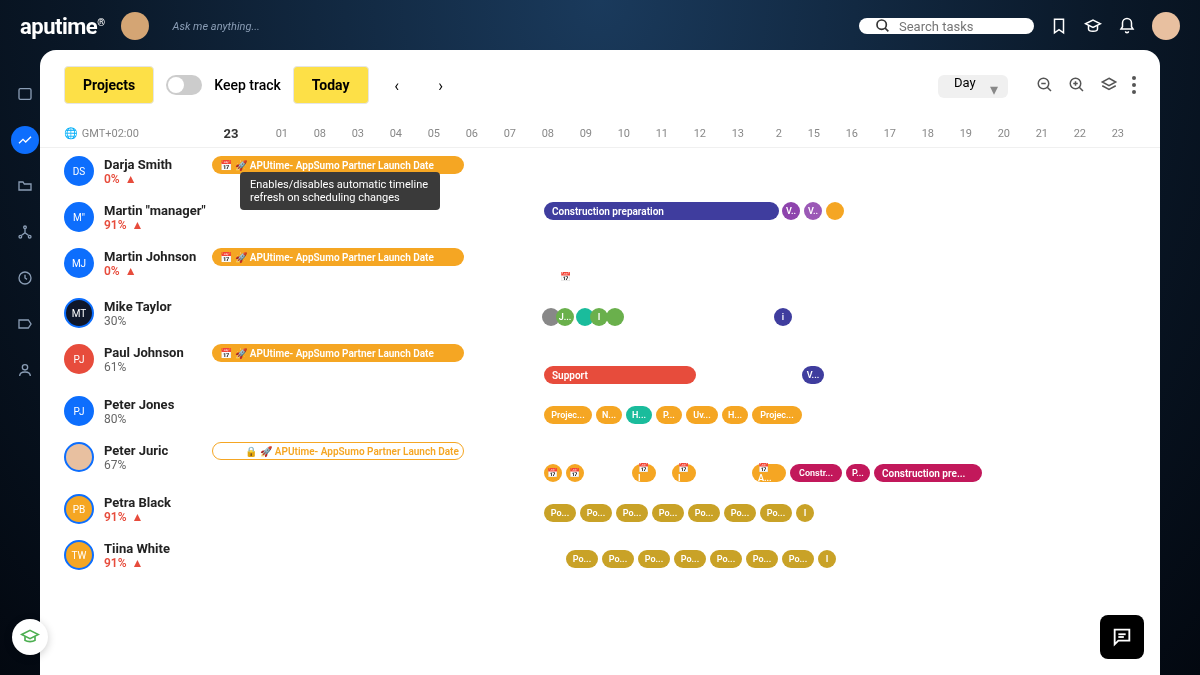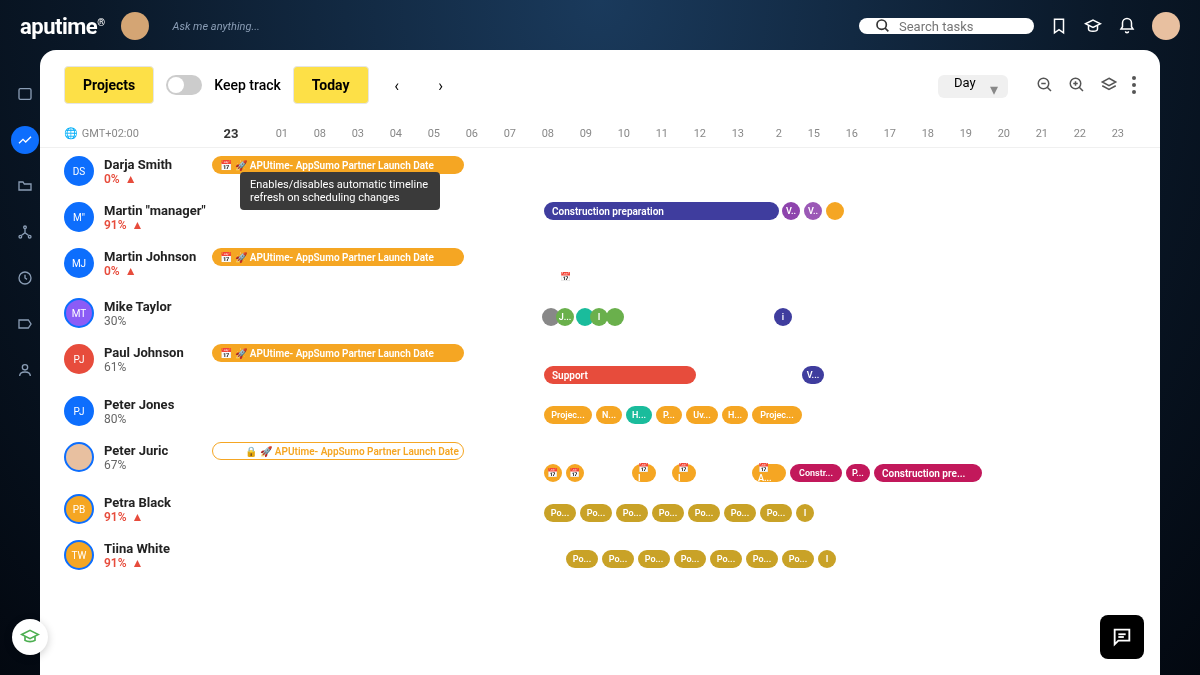--- a/index.html
+++ b/index.html
@@ -249,21 +249,21 @@
             <div class="person-pct red">0% <span class="warn">▲</span></div>
           </div>
         </div>
         <div class="timeline">
           <div class="bar" style="left: 0px; width: 252px; top: 0px; background: rgb(245, 166, 35);">📅 🚀 APUtime- AppSumo Partner Launch Date</div>
           <div class="pill" style="left: 344px; width: 20px; top: 20px; border-color: rgb(245, 166, 35); color: rgb(245, 166, 35);">📅</div>
         </div>
       </div>
       <div class="row" style="min-height: 40px;">
         <div class="row-left">
-          <div class="avatar avatar-ring" style="background: #8b5cf6;">MT</div>
+          <div class="avatar avatar-ring" style="background: #0f172a;">MT</div>
           <div class="person-info">
             <div class="person-name">Mike Taylor</div>
             <div class="person-pct">30%</div>
           </div>
         </div>
         <div class="timeline">
           <div class="pill" style="left: 330px; width: 12px; top: 10px; background: rgb(136, 136, 136);"></div>
           <div class="pill" style="left: 344px; width: 18px; top: 10px; background: rgb(106, 176, 76);">J...</div>
           <div class="pill" style="left: 364px; width: 12px; top: 10px; background: rgb(26, 188, 156);"></div>
           <div class="pill" style="left: 378px; width: 14px; top: 10px; background: rgb(106, 176, 76);">I</div>

